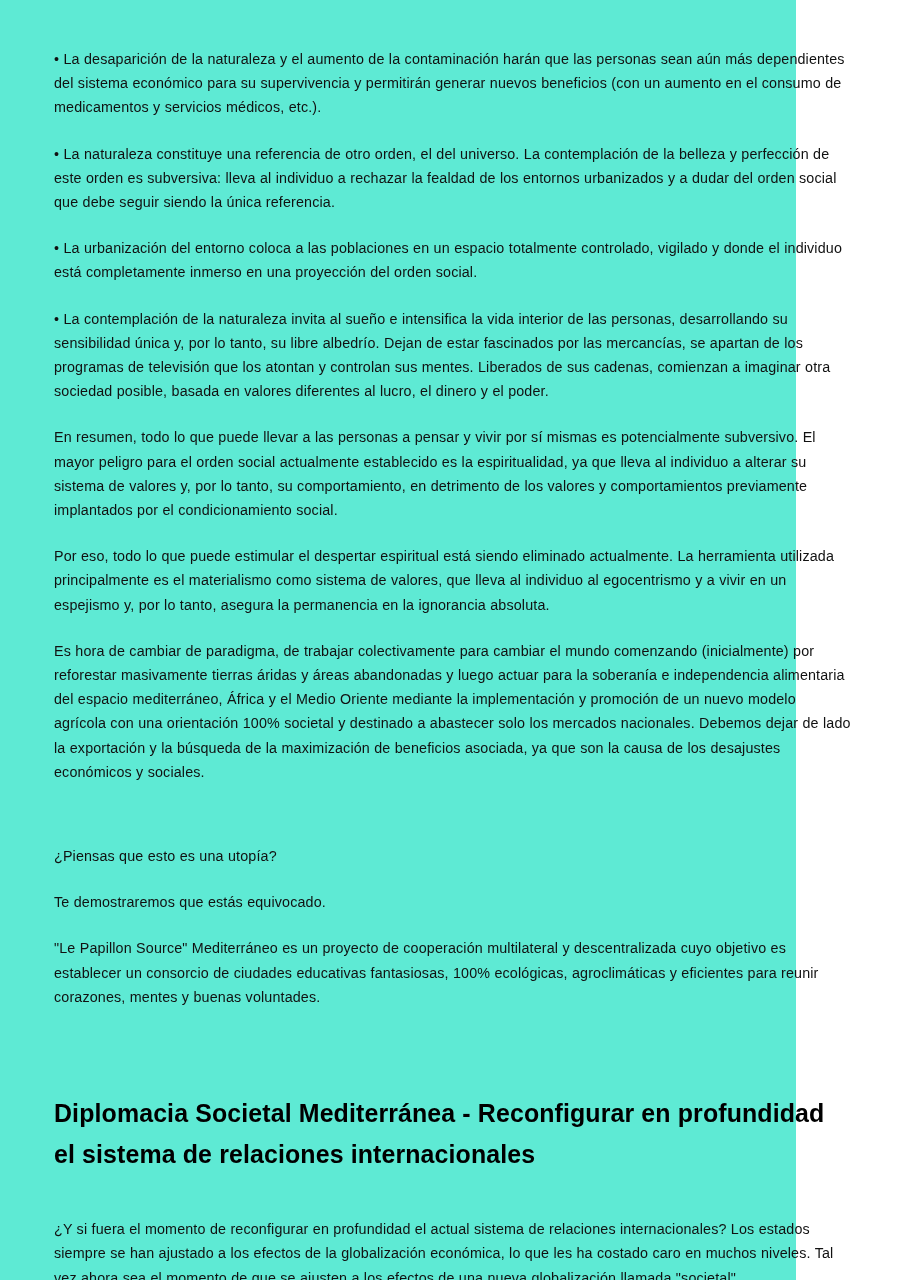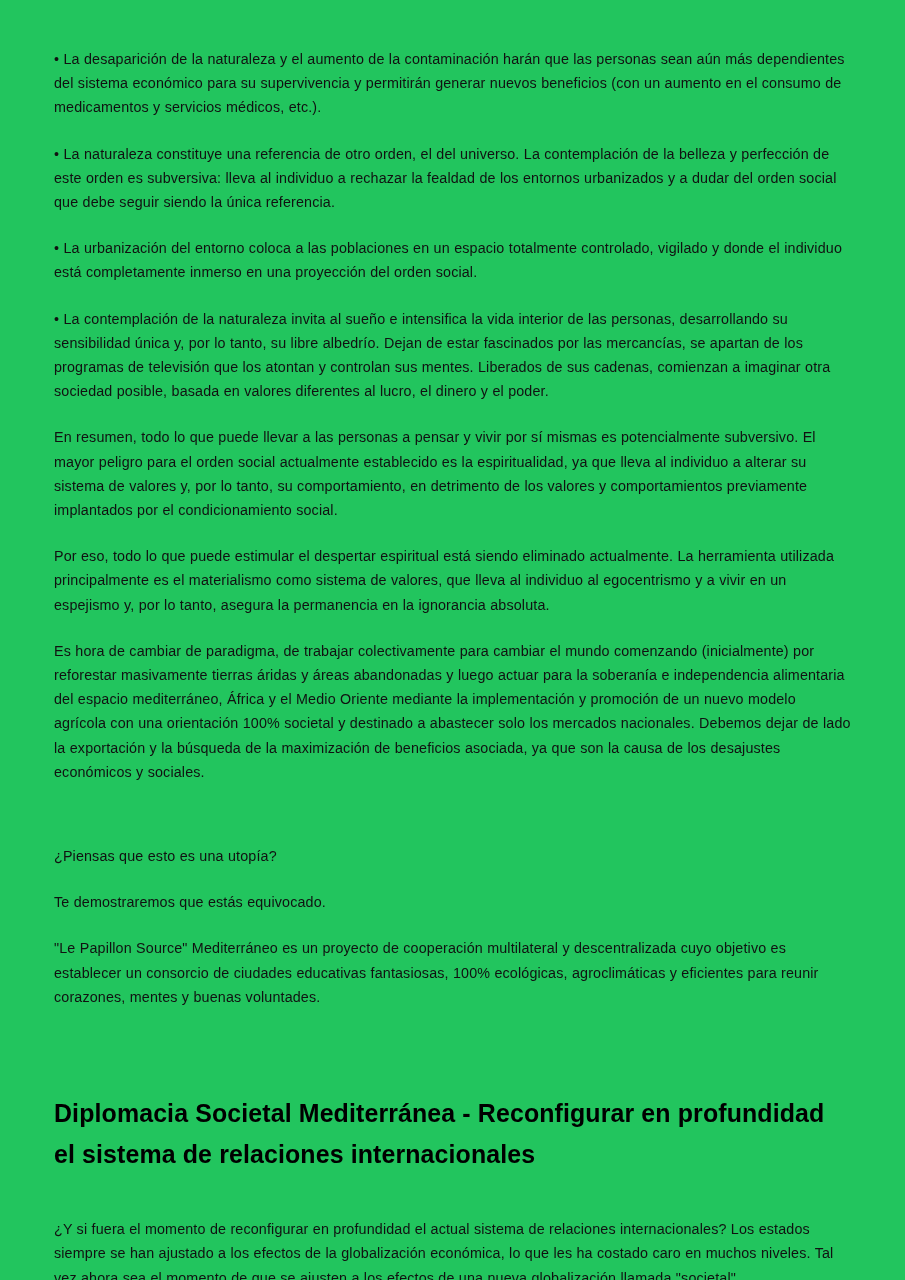--- a/index.html
+++ b/index.html
@@ -10,23 +10,23 @@
   body {
     width: 905px;
     height: 1280px;
     overflow: hidden;
     font-family: "Liberation Sans", sans-serif;
     color: #000000;
     -webkit-font-smoothing: antialiased;
   }
   .page {
     position: relative;
-    width: 905px;
+    width: 796px;
     height: 1280px;
-    background: #22c55e;
+    background: #5eead4;
     box-sizing: border-box;
   }
   .content {
     position: absolute;
     left: 54px;
     top: 47px;
     width: 798px;
   }
   p.body-text {
     margin: 0 0 22px 0;

